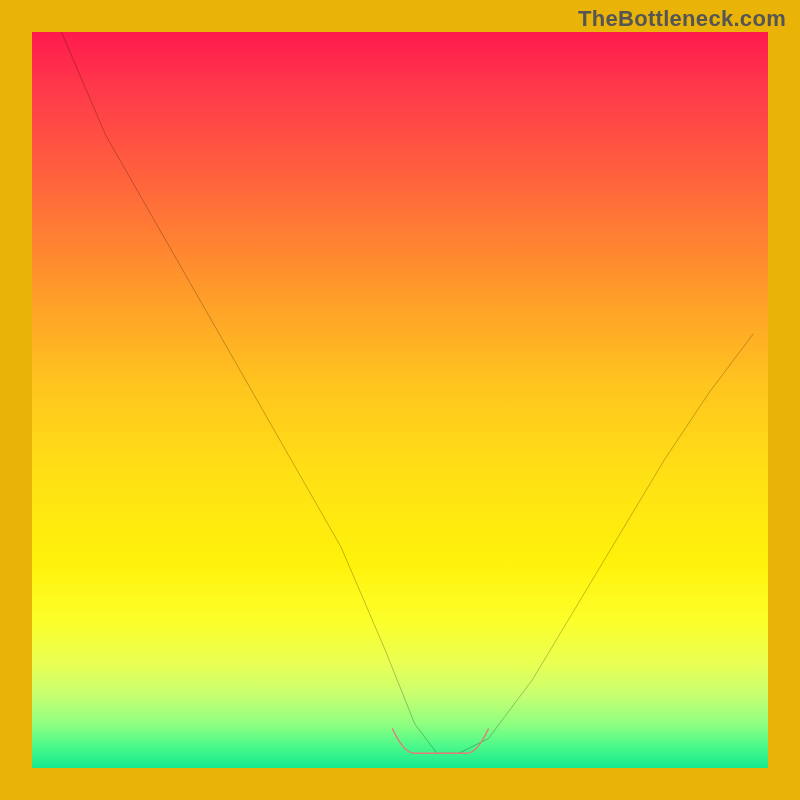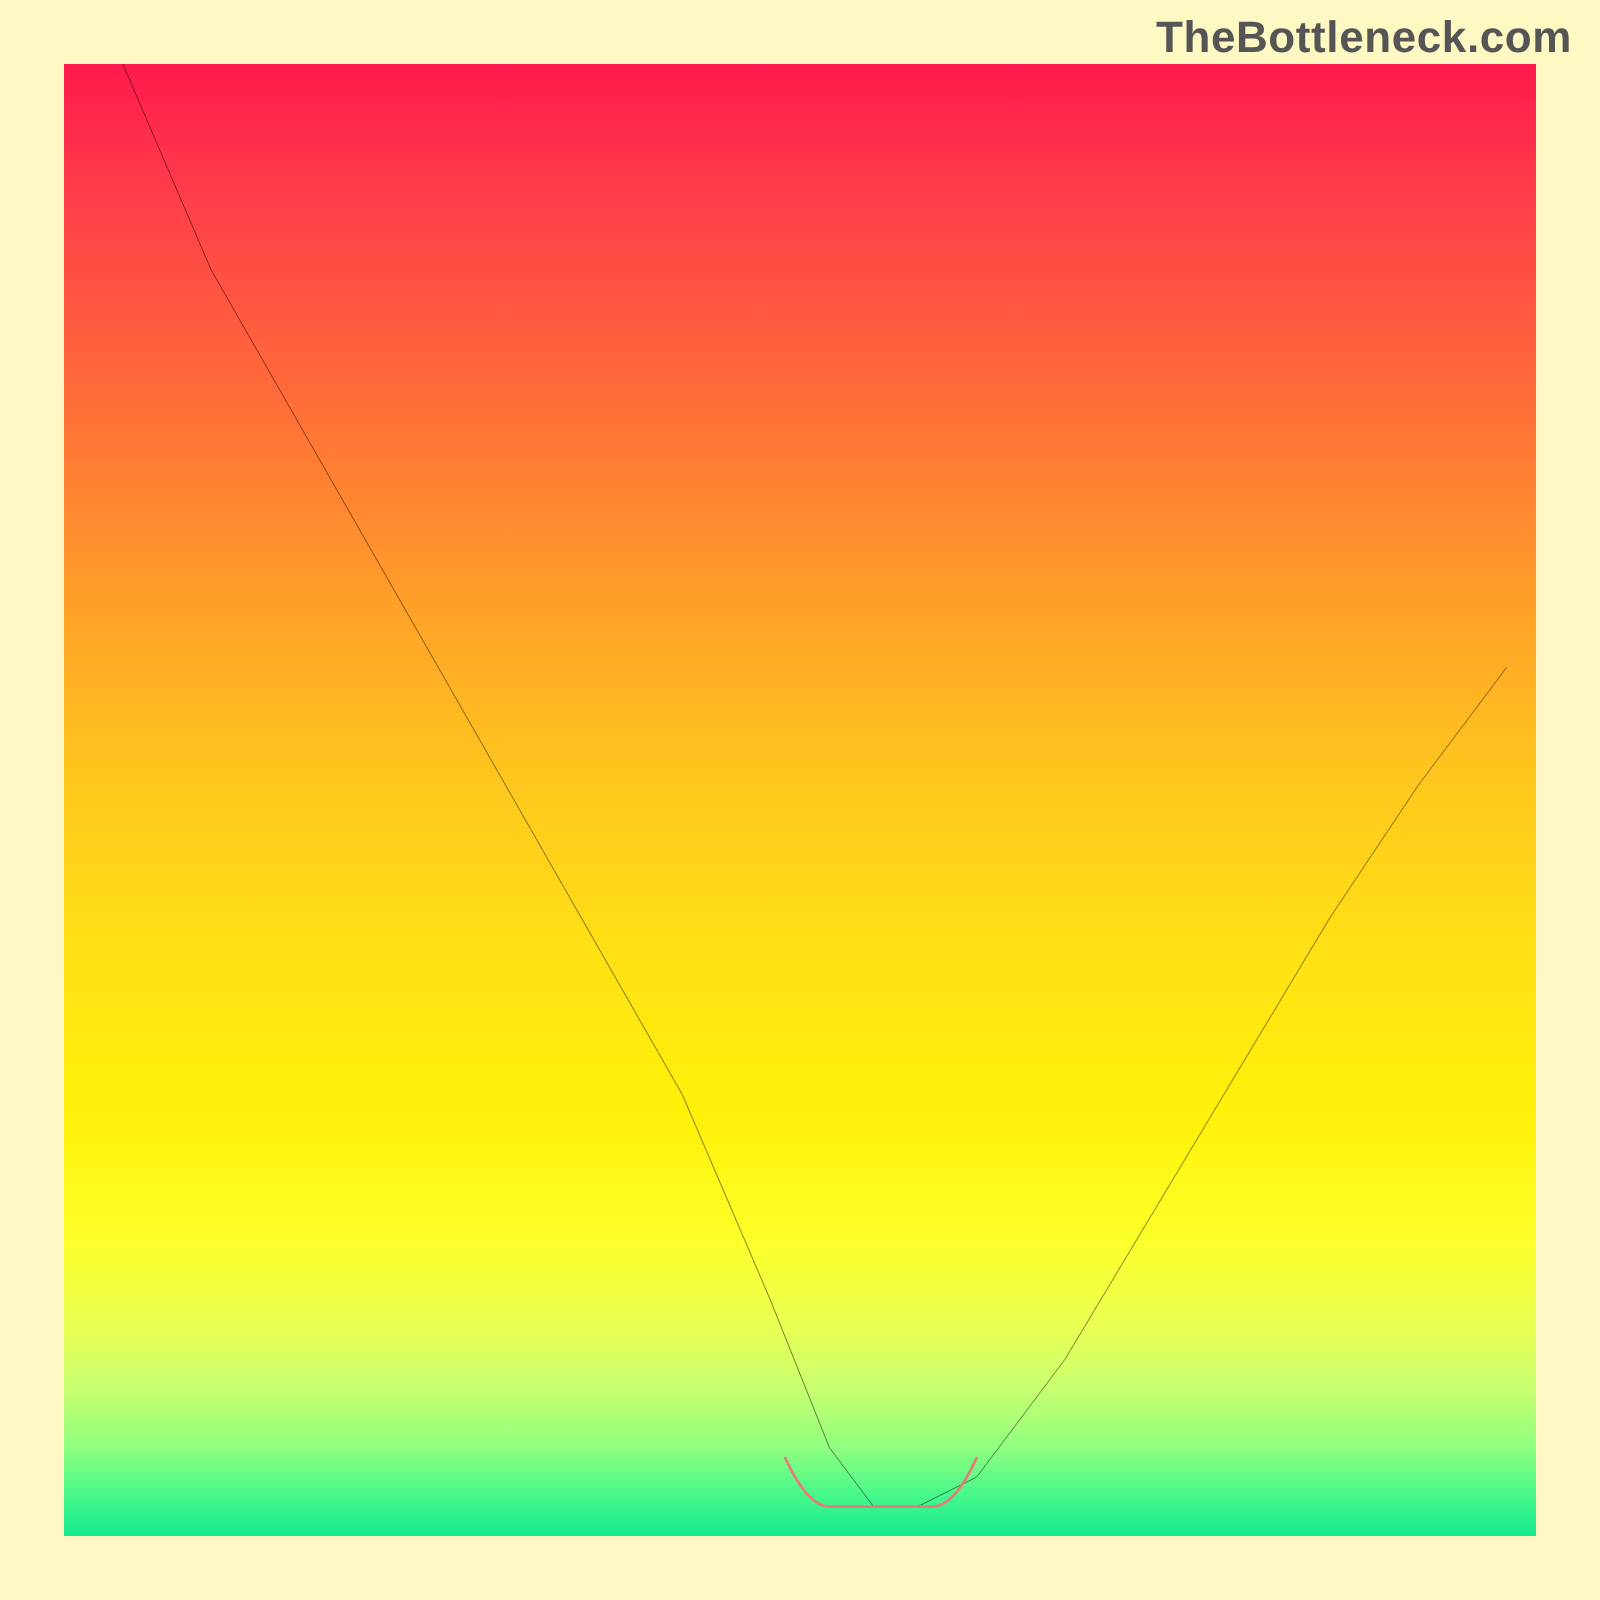--- a/index.html
+++ b/index.html
@@ -8,21 +8,21 @@
     width: 800px;
     height: 800px;
     overflow: hidden;
     background: #000;
     font-family: Arial, Helvetica, sans-serif;
   }
   .frame {
     position: relative;
     width: 800px;
     height: 800px;
-    background: #fef9c3;
+    background: #eab308;
   }
   .watermark {
     position: absolute;
     top: 6px;
     right: 14px;
     color: #555;
     font-size: 22px;
     font-weight: 600;
     letter-spacing: 0.3px;
     z-index: 4;

